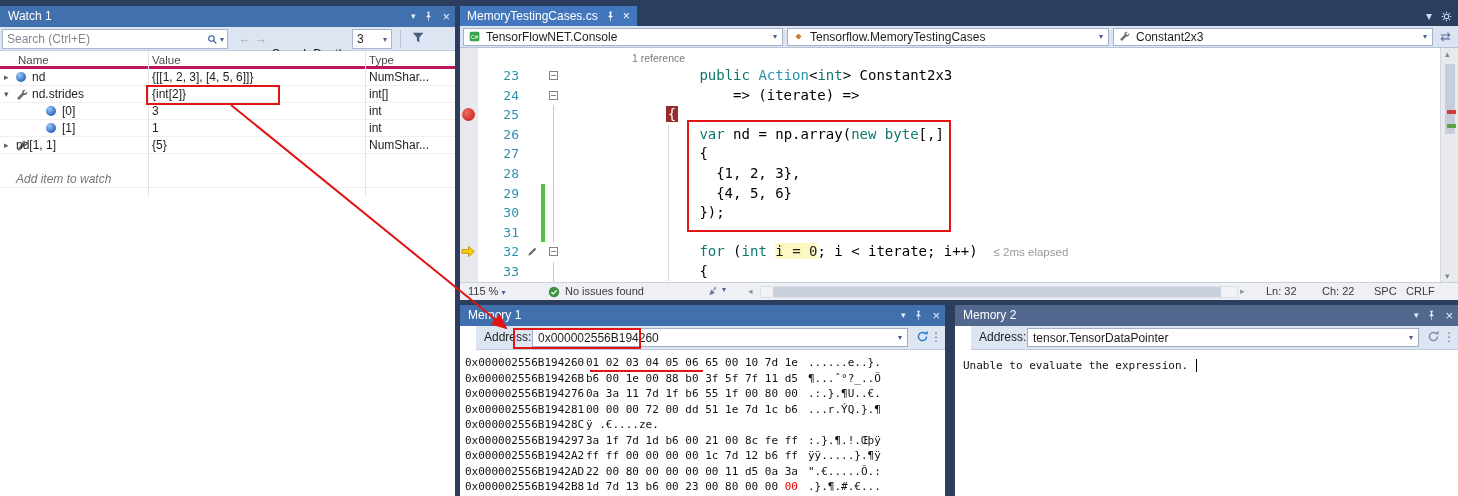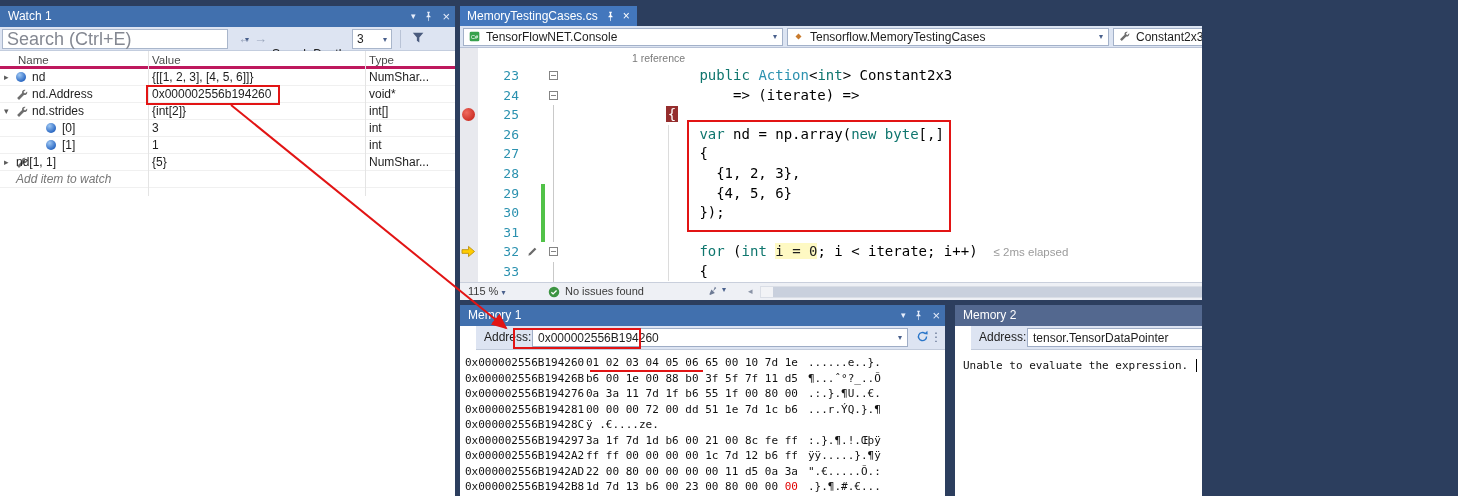--- a/index.html
+++ b/index.html
@@ -1,32 +1,32 @@
 <!DOCTYPE html>
 <html><head>
 <meta charset="utf-8">
 <style>
 *{margin:0;padding:0;box-sizing:border-box}
 html,body{width:1458px;height:496px;background:#2c3e5e}
-#root{position:relative;width:1202px;height:496px;background:#2c3e5e;font-family:"Liberation Sans",sans-serif;font-size:12px;color:#1e1e1e;overflow:hidden}
+#root{position:relative;width:1458px;height:496px;background:#2c3e5e;font-family:"Liberation Sans",sans-serif;font-size:12px;color:#1e1e1e;overflow:hidden}
 .panel{position:absolute;background:#fff}
 .titlebar{position:absolute;left:0;top:0;right:0;height:21px;background:#4170ae;color:#fff;line-height:21px;padding-left:8px;font-size:12px}
 .titlebar.dim{background:#53688f}
 .tb-icons{position:absolute;right:5px;top:0;height:21px;display:flex;align-items:center;gap:8px;color:#e6edfb}
 .tb-icons .chev{font-size:9px}
 .tb-icons .x{font-size:13px;line-height:13px}
 .ic{display:inline-block;vertical-align:middle}
 svg.sm{width:11px;height:11px;fill:currentColor}
 svg.med{width:13px;height:13px;fill:currentColor}
 
 
 #watch{left:0;top:6px;width:455px;height:490px}
 #watch .searchrow{position:absolute;left:0;top:21px;right:0;height:24px;background:#dde4f2;border-bottom:1px solid #c3cdde}
 #watch .searchbox{position:absolute;left:2px;top:2px;width:226px;height:20px;background:#fff;border:1px solid #a9b6cb;display:flex;align-items:center}
-#watch .searchbox input{flex:1;border:none;outline:none;font-family:"Liberation Sans",sans-serif;font-size:18px;padding:0 4px;color:#333;background:transparent}
+#watch .searchbox input{flex:1;border:none;outline:none;font-family:"Liberation Sans",sans-serif;font-size:12px;padding:0 4px;color:#333;background:transparent}
 #watch .searchbox input::placeholder{color:#848892}
 #watch .searchbox .mag{color:#1d4f93;margin-right:2px}
 #watch .searchbox .chev{font-size:8px;color:#49608c;margin-right:3px}
 .navarrow{position:absolute;top:4px;color:#9aa6bc;font-size:13px}
 #watch .depthlabel{position:absolute;left:272px;top:20px;font-size:12px;color:#222}
 #watch .depthcombo{position:absolute;left:352px;top:2px;width:40px;height:20px;background:#fff;border:1px solid #a9b6cb;display:flex;align-items:center;justify-content:space-between;padding:0 4px}
 #watch .depthcombo .chev{font-size:8px;color:#49608c}
 #watch .sep{position:absolute;left:400px;top:3px;width:1px;height:18px;background:#b9c3d6}
 #watch .funnel{position:absolute;left:412px;top:4px;color:#4a5b7e}
 #watch .gridhead{position:absolute;left:0;top:45px;right:0;height:18px;background:#fff;border-bottom:3px solid #be185d;color:#4b4b4b;font-size:11.5px;line-height:18px}
@@ -206,28 +206,20 @@
         <div class="wrow">
           <span class="wexp" style="left: 4px;">▸</span>
           <span class="wicon" style="left: 16px;">
             <span class="sphere"></span>
           </span>
           <span class="wname" style="left: 32px;">nd</span>
           <span class="wval">{[[1, 2, 3], [4, 5, 6]]}</span>
           <span class="wtype">NumShar...</span>
         </div>
         <div class="wrow">
-          <span class="wicon" style="left: 16px;"><svg class="wr">
-              <use href="#i-wrench"></use>
-            </svg></span>
-          <span class="wname" style="left: 32px;">nd.Address</span>
-          <span class="wval">0x000002556b194260</span>
-          <span class="wtype">void*</span>
-        </div>
-        <div class="wrow">
           <span class="wexp" style="left: 4px;">▾</span>
           <span class="wicon" style="left: 16px;"><svg class="wr">
               <use href="#i-wrench"></use>
             </svg></span>
           <span class="wname" style="left: 32px;">nd.strides</span>
           <span class="wval">{int[2]}</span>
           <span class="wtype">int[]</span>
         </div>
         <div class="wrow">
           <span class="wicon" style="left: 46px;">

